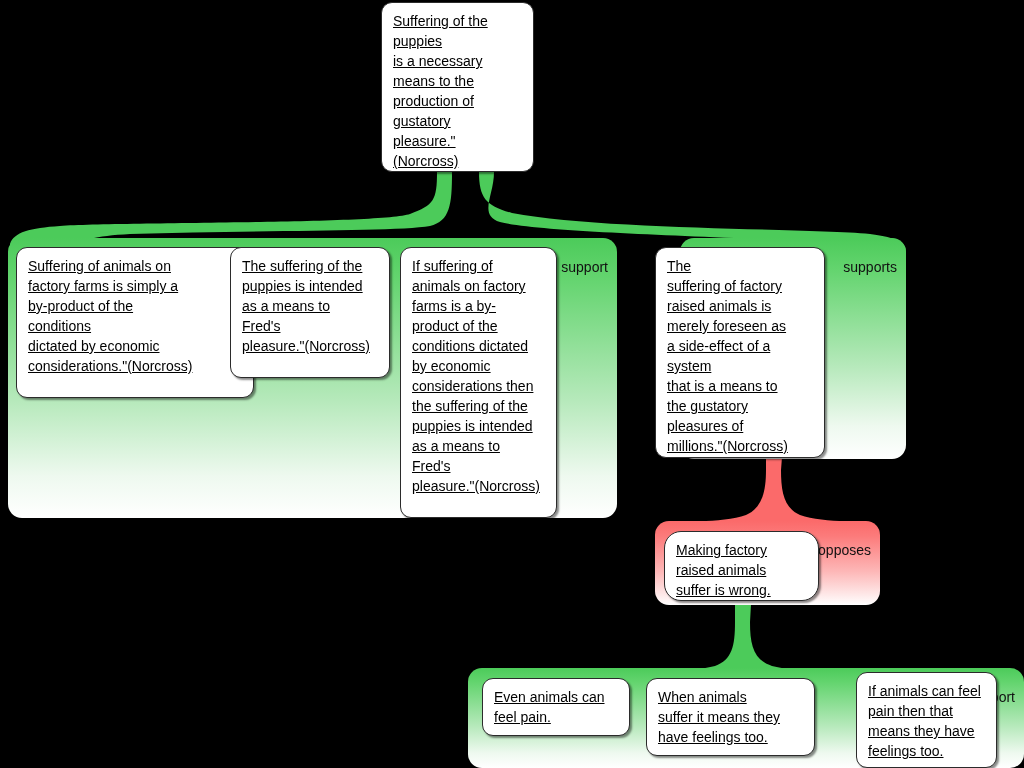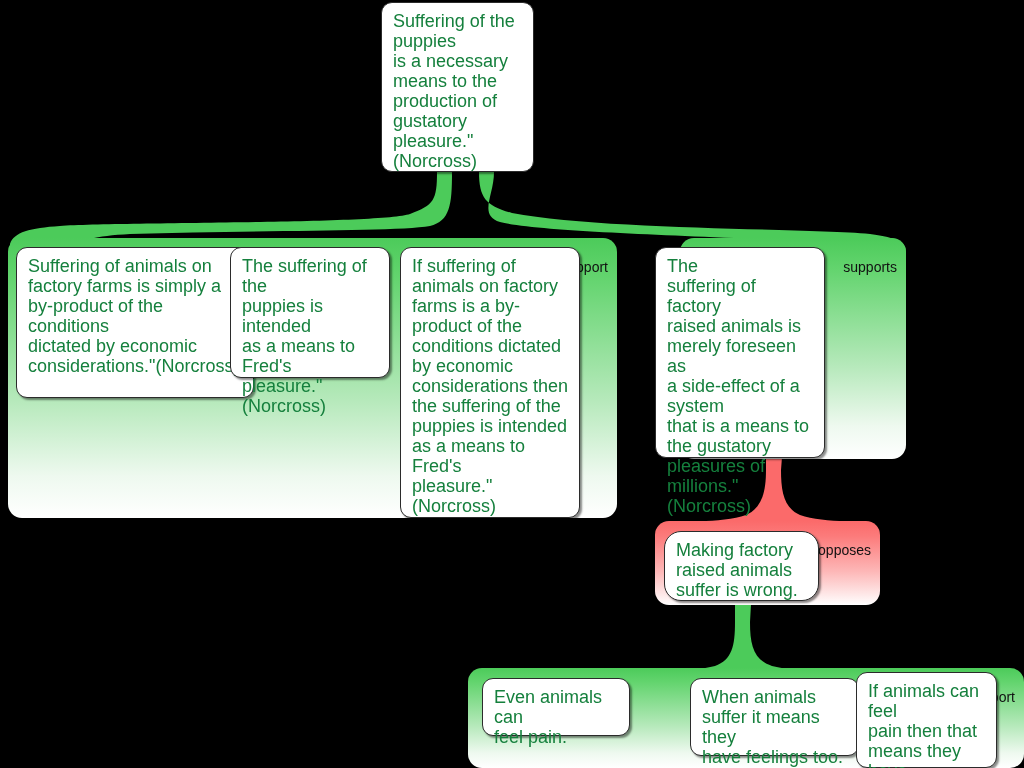--- a/index.html
+++ b/index.html
@@ -53,25 +53,26 @@
     position: absolute;
     z-index: 3;
     background: #ffffff;
     border: 1.2px solid #2b2b2b;
     border-radius: 11px;
     box-shadow: 2px 2px 2px rgba(0,0,0,0.45);
     box-sizing: border-box;
     padding: 8px 10px 8px 11px;
   }
   .node-text {
-    font-size: 18px;
+    font-size: 14px;
     line-height: 20px;
-    color: #15803d;
+    color: #000000;
     white-space: pre-line;
     display: block;
+    text-decoration: underline;
   }
   .node.root {
     z-index: 4;
   }
 </style>
 </head>
 <body>
 
 <div id="canvas">
 
@@ -107,21 +108,21 @@
 dictated by economic
 considerations."(Norcross)</span>
   </div>
   <div class="node" style="left:230px; top:247px; width:160px; height:131px;">
     <span class="node-text">The suffering of the
 puppies is intended
 as a means to
 Fred's
 pleasure."(Norcross)</span>
   </div>
-  <div class="node" style="left:400px; top:247px; width:180px; height:271px;">
+  <div class="node" style="left:400px; top:247px; width:157px; height:271px;">
     <span class="node-text">If suffering of
 animals on factory
 farms is a by-
 product of the
 conditions dictated
 by economic
 considerations then
 the suffering of the
 puppies is intended
 as a means to
@@ -154,21 +155,21 @@
 suffer is wrong.</span>
   </div>
 
   <div class="group support" style="left:468px; top:668px; width:556px; height:100px;">
     <span class="group-label">support</span>
   </div>
   <div class="node" style="left:482px; top:678px; width:148px; height:58px;">
     <span class="node-text">Even animals can
 feel pain.</span>
   </div>
-  <div class="node" style="left:646px; top:678px; width:169px; height:78px;margin-left:44px;">
+  <div class="node" style="left:646px; top:678px; width:169px; height:78px;">
     <span class="node-text">When animals
 suffer it means they
 have feelings too.</span>
   </div>
   <div class="node" style="left:856px; top:672px; width:141px; height:96px;">
     <span class="node-text">If animals can feel
 pain then that
 means they have
 feelings too.</span>
   </div>

